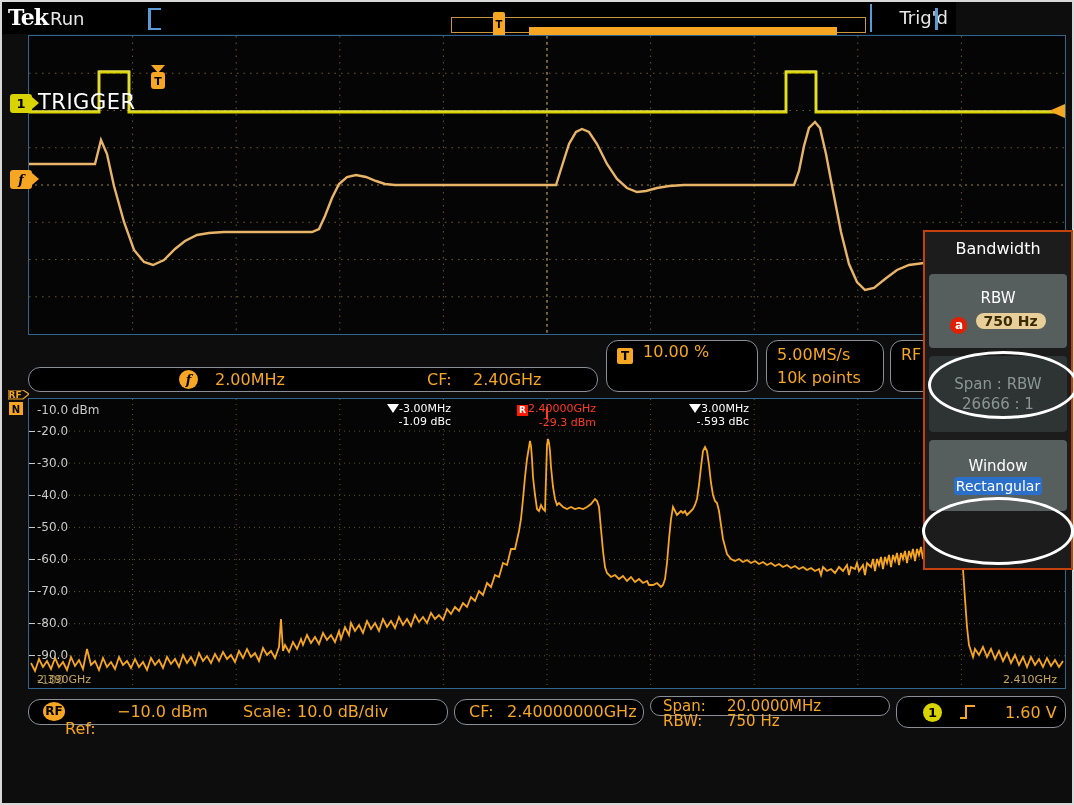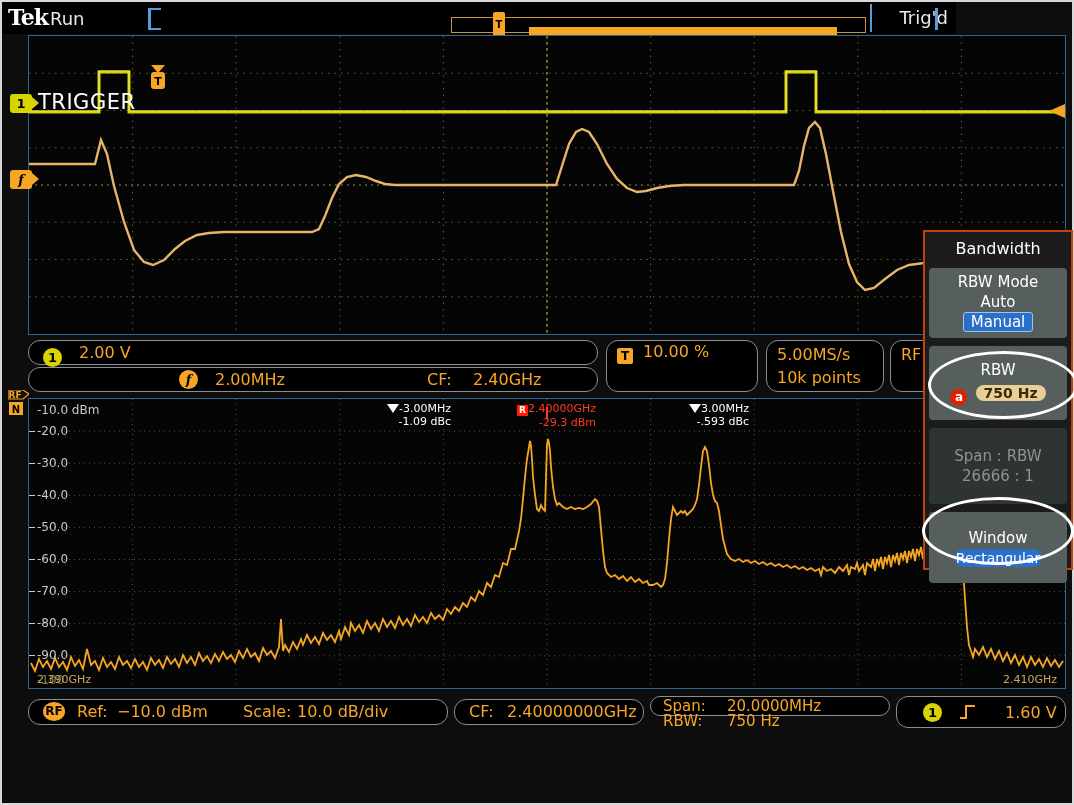--- a/index.html
+++ b/index.html
@@ -90,21 +90,21 @@
 
   
   #menu{position:absolute;left:921px;top:228px;width:150px;height:340px;background:#1c1c1c;
         border:2px solid #c2410c;box-sizing:border-box;}
   #menu-title{width:100%;height:34px;line-height:34px;text-align:center;color:#ffffff;font-size:16px;}
   .mitem{margin:2px 4px;background:#565e5e;border-radius:4px;text-align:center;color:#fff;
          padding:4px 0 6px;}
   .mitem .ml{display:block;font-size:15px;line-height:20px;}
   .sel-box{display:inline-block;background:#2a6fc9;border:1px solid #9fc4ea;border-radius:3px;
            padding:0 7px;font-size:15px;color:#fff;}
-  .sel-pill{display:inline-block;background:#2a6fc9;border-radius:9px;padding:1px 2px;font-size:14px;color:#fff;}
+  .sel-pill{display:inline-block;background:#2a6fc9;border-radius:3px;padding:1px 2px;font-size:14px;color:#fff;}
   .val-pill{display:inline-block;background:#e8cf9a;border-radius:9px;padding:0 8px;font-size:14px;color:#3a2a00;font-weight:bold;}
   .adot{display:inline-block;width:17px;height:17px;border-radius:50%;background:#e02000;color:#fff;
         font-size:12px;font-weight:bold;text-align:center;line-height:17px;vertical-align:-3px;margin-right:3px;}
   .mitem.dim .ml{color:#8c9494;}
   .mitem.dim{background:#2e3434;}
 
   .ellipse{position:absolute;border:3px solid #ffffff;border-radius:50%;pointer-events:none;}
 </style>
 </head>
 <body>
@@ -181,26 +181,20 @@
   </div>
 
   <div class="badge" id="ch1-badge">
     <span>1</span>
   </div>
   <div class="badge" id="rf-f-badge">
     <span>f</span>
   </div>
   <div id="trigger-label">TRIGGER</div>
 
-  <div class="pill" id="ro-ch1">
-    <div style="padding:2px 0 0 14px;">
-      <span class="dot">1</span>
-      <span style="margin-left:12px;">2.00 V</span>
-    </div>
-  </div>
 
   <div class="pill" id="ro-rf">
     <div style="padding:2px 0 0 0;position:relative;height:100%;">
       <span class="dot dot-o" style="position:absolute;left:150px;">f</span>
       <span style="position:absolute;left:186px;">2.00MHz</span>
       <span style="position:absolute;left:398px;">CF:</span>
       <span style="position:absolute;left:444px;">2.40GHz</span>
     </div>
   </div>
 
@@ -323,21 +317,21 @@
       <span class="l2">-.593 dBc</span>
     </div>
 
     <div id="freq-left">2.390GHz</div>
     <div id="freq-right">2.410GHz</div>
   </div>
 
   <div class="pill" id="ro-rfref">
     <div style="position:relative;height:100%;line-height:24px;">
       <span class="rfdot" style="position:absolute;left:14px;top:2px;">RF</span>
-      <span style="position:absolute;left:48px;">Ref:</span>
+      <span style="position:absolute;left:36px;margin-top:17px;">Ref:</span>
       <span style="position:absolute;left:88px;">−10.0 dBm</span>
       <span style="position:absolute;left:214px;">Scale:</span>
       <span style="position:absolute;left:268px;">10.0 dB/div</span>
     </div>
   </div>
 
   <div class="pill" id="ro-cf">
     <div style="position:relative;height:100%;line-height:24px;">
       <span style="position:absolute;left:14px;">CF:</span>
       <span style="position:absolute;left:52px;">2.40000000GHz</span>
@@ -359,25 +353,20 @@
       <svg style="position:absolute;left:62px;top:6px;" width="18" height="18" viewBox="0 0 18 18">
         <path d="M1,15 L7,15 L7,3 L16,3" fill="none" stroke="#f6a623" stroke-width="2"></path>
       </svg>
       <span style="position:absolute;left:108px;top:6px;">1.60 V</span>
     </div>
   </div>
 
   <div id="menu">
     <div id="menu-title">Bandwidth</div>
 
-    <div class="mitem">
-      <span class="ml">RBW Mode</span>
-      <span class="ml">Auto</span>
-      <span class="sel-box">Manual</span>
-    </div>
 
     <div class="mitem" style="margin-top:8px;padding-top:14px;padding-bottom:14px;">
       <span class="ml">RBW</span>
       <span style="display:inline-block;margin-top:3px;">
         <span class="adot">a</span>
         <span class="val-pill">750 Hz</span>
       </span>
     </div>
 
     <div class="mitem dim" style="margin-top:8px;padding-top:18px;padding-bottom:18px;">

